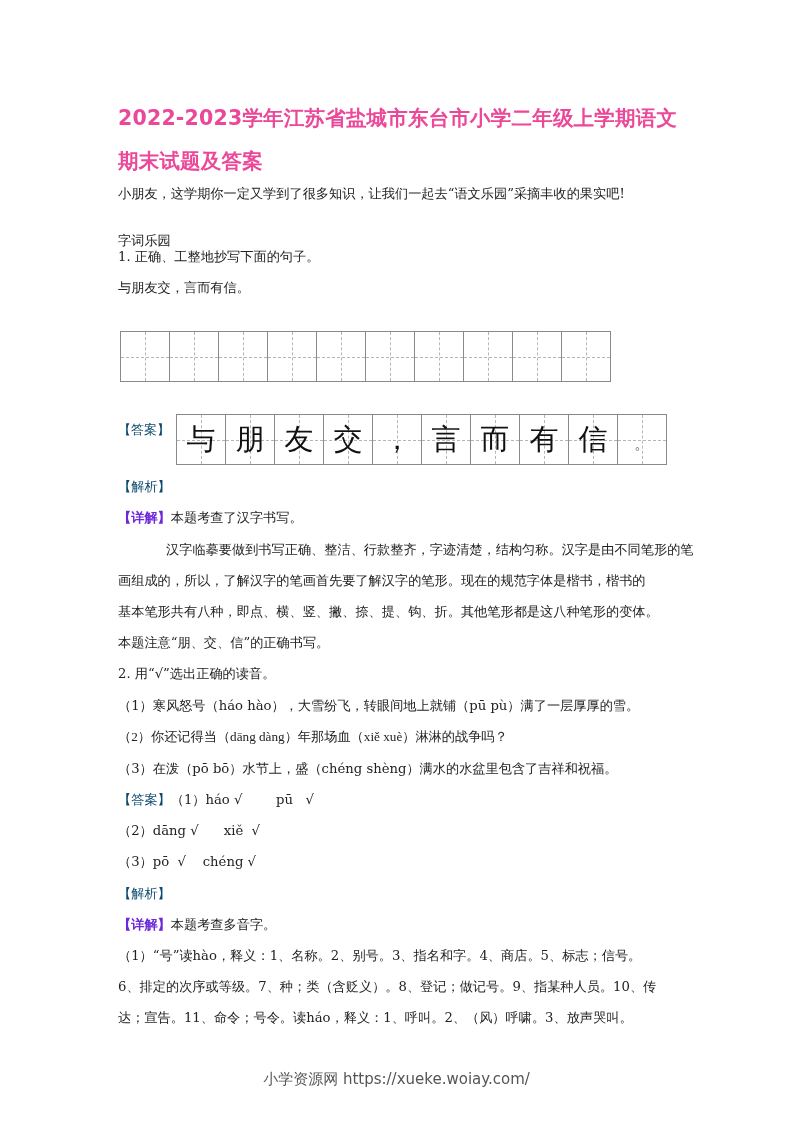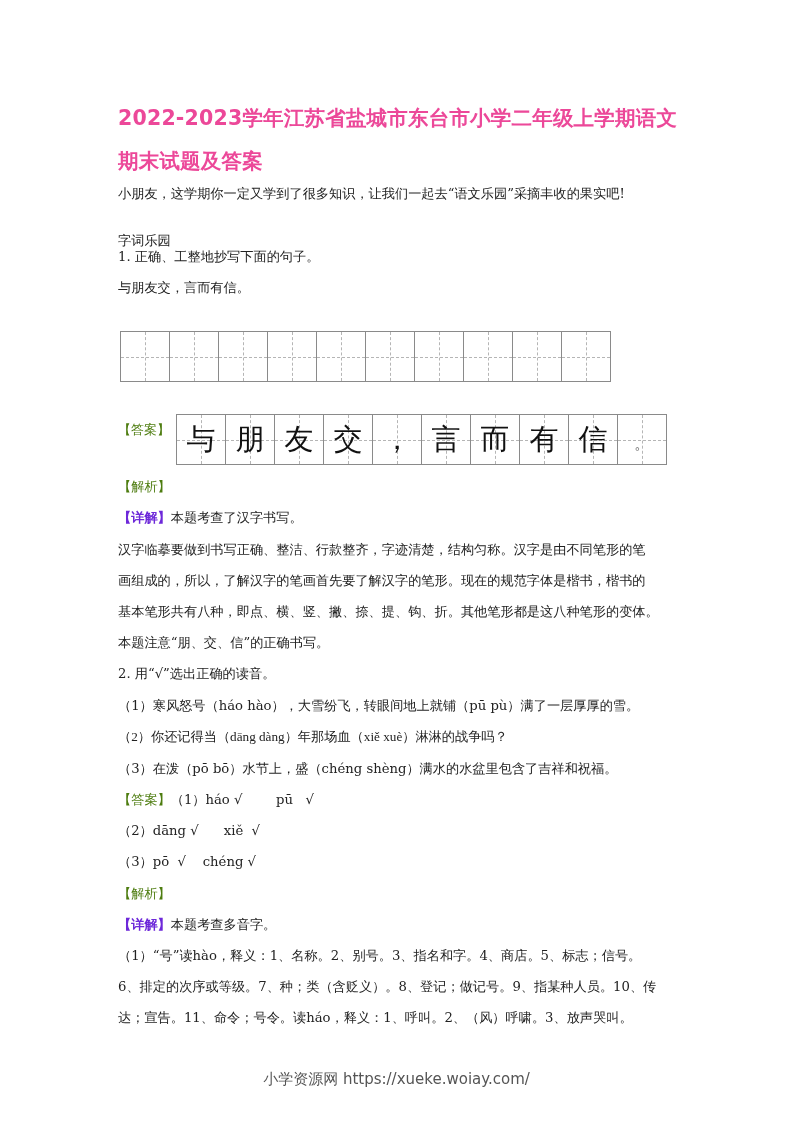--- a/index.html
+++ b/index.html
@@ -7,21 +7,21 @@
     width: 793px; height: 1122px; position: relative; overflow: hidden;
     font-family: "DejaVu Serif", "Liberation Serif", serif;
     color: #1a1a1a;
   }
   .abs { position: absolute; white-space: nowrap; }
   .title {
     left: 118px; font-size: 20.5px; font-weight: bold; letter-spacing: 0.2px;
     font-family: "DejaVu Sans", "Liberation Sans", sans-serif; color: #ec4899;
   }
   .line { left: 118px; font-size: 13.2px; line-height: 18px; color: #222; }
-  .tag { color: #4d7c0f; }
+  .tag { color: #0c4a6e; }
   .tag-bold { font-weight: bold; color: #6d28d9; }
   .grid { position: absolute; display: flex; border-top: 1px solid #8a8a8a; border-bottom: 1px solid #8a8a8a; border-left: 1px solid #8a8a8a; }
   .cell {
     position: relative; box-sizing: border-box; border-right: 1px solid #8a8a8a;
   }
   .cell::before {
     content: ""; position: absolute; left: 50%; top: 0; bottom: 0;
     border-left: 1px dashed #b5b5b5;
   }
   .cell::after {
@@ -96,21 +96,21 @@
     </div>
   <div class="cell" style="width:49px;height:49px;">
       <span class="ch small">。</span>
     </div>
 </div>
 
 <div class="abs line tag" style="top:478px;">【解析】</div>
 <div class="abs line" style="top:509px;">
   <span class="tag-bold">【详解】</span><span>本题考查了汉字书写。</span>
 </div>
-<div class="abs line" style="top:541px;">汉字临摹要做到书写正确、整洁、行款整齐，字迹清楚，结构匀称。汉字是由不同笔形的笔</div>
+<div class="abs line" style="top:541px;margin-left:48px;">汉字临摹要做到书写正确、整洁、行款整齐，字迹清楚，结构匀称。汉字是由不同笔形的笔</div>
 <div class="abs line" style="top:572px;">画组成的，所以，了解汉字的笔画首先要了解汉字的笔形。现在的规范字体是楷书，楷书的</div>
 <div class="abs line" style="top:603px;">基本笔形共有八种，即点、横、竖、撇、捺、提、钩、折。其他笔形都是这八种笔形的变体。</div>
 <div class="abs line" style="top:634px;">本题注意“朋、交、信”的正确书写。</div>
 
 <div class="abs line" style="top:665px;">2. 用“√”选出正确的读音。</div>
 <div class="abs line" style="top:697px;">（1）寒风怒号（háo  hào），大雪纷飞，转眼间地上就铺（pū pù）满了一层厚厚的雪。</div>
 <div class="abs line" style="top:728px;font-family:Liberation Serif, serif;">（2）你还记得当（dāng  dàng）年那场血（xiě  xuè）淋淋的战争吗？</div>
 <div class="abs line" style="top:760px;">（3）在泼（pō bō）水节上，盛（chéng  shèng）满水的水盆里包含了吉祥和祝福。</div>
 
 <div class="abs line" style="top:791px; white-space:pre;"><span class="tag">【答案】</span><span>（1）háo √        pū   √</span></div>

